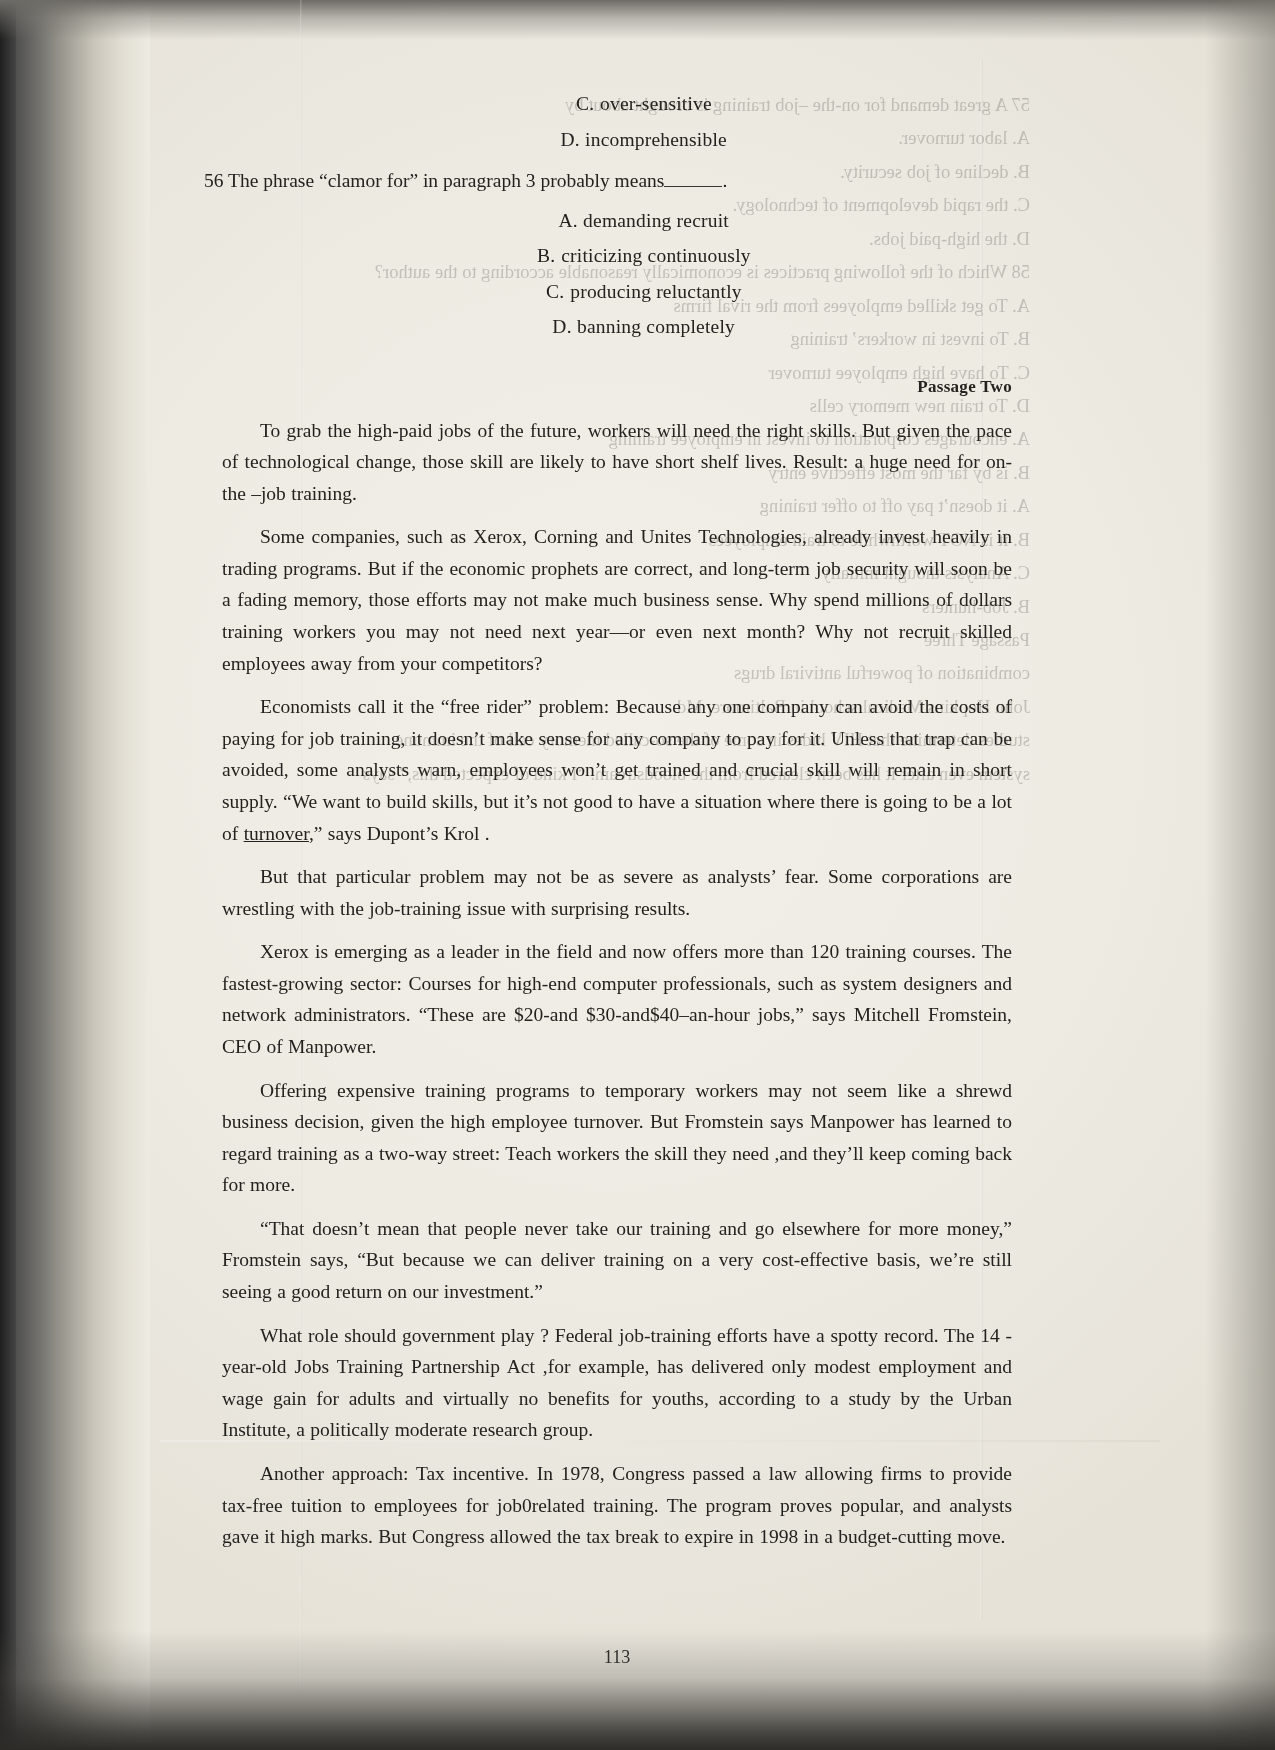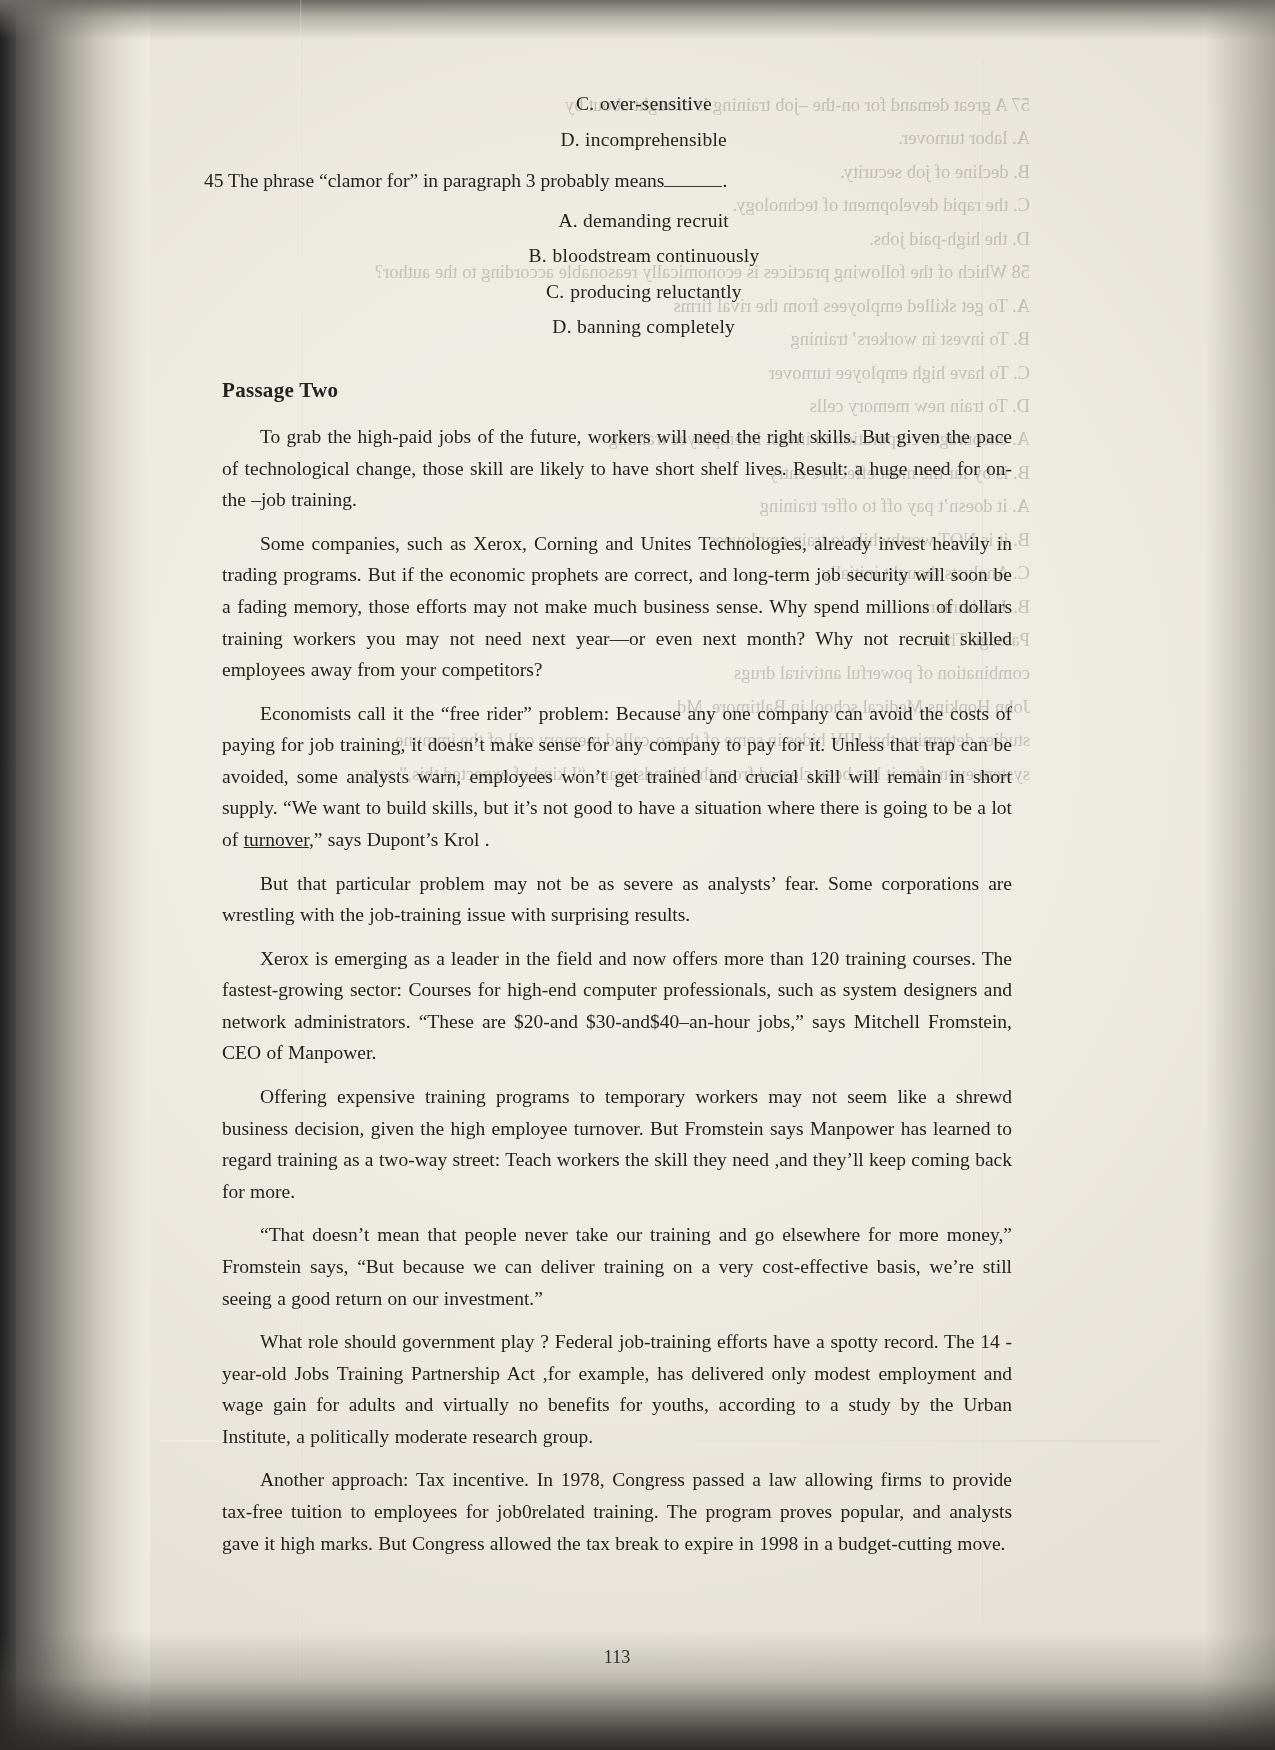--- a/index.html
+++ b/index.html
@@ -91,23 +91,23 @@
   }
   .blank {
     display: inline-block;
     width: 58px;
     border-bottom: 1.5px solid #3a3733;
     height: 14px;
   }
   .passage-title {
     margin: 30px 0 14px 0;
     font-weight: bold;
-    font-size: 21px;
+    font-size: 17px;
     letter-spacing: .3px;
-    text-align: left;
+    text-align: right;
   }
   .para {
     margin: 12px 0 2px 0;
     text-indent: 38px;
     text-align: justify;
     word-spacing: .5px;
   }
   .para u { text-decoration: underline; }
   .page-no {
     position: absolute;
@@ -175,28 +175,28 @@
   <div class="page-text">
 
     <div class="opt">
       <span class="lt">C.</span><span>over-sensitive</span>
     </div>
     <div class="opt">
       <span class="lt">D.</span><span>incomprehensible</span>
     </div>
 
     <div class="qline">
-      <span>45 The phrase “clamor for” in paragraph 3 probably means</span><span class="blank"></span>.
+      <span>56 The phrase “clamor for” in paragraph 3 probably means</span><span class="blank"></span>.
     </div>
 
     <div class="opt">
       <span class="lt">A.</span><span>demanding recruit</span>
     </div>
     <div class="opt">
-      <span class="lt">B.</span><span>bloodstream continuously</span>
+      <span class="lt">B.</span><span>criticizing continuously</span>
     </div>
     <div class="opt">
       <span class="lt">C.</span><span>producing reluctantly</span>
     </div>
     <div class="opt">
       <span class="lt">D.</span><span>banning completely</span>
     </div>
 
     <div class="passage-title">Passage Two</div>
 

